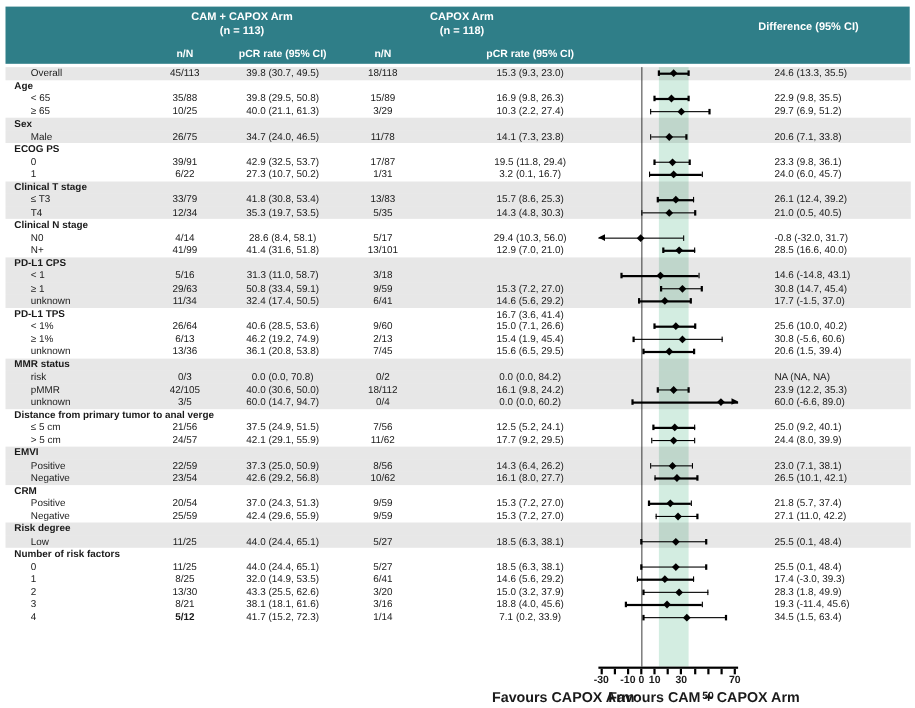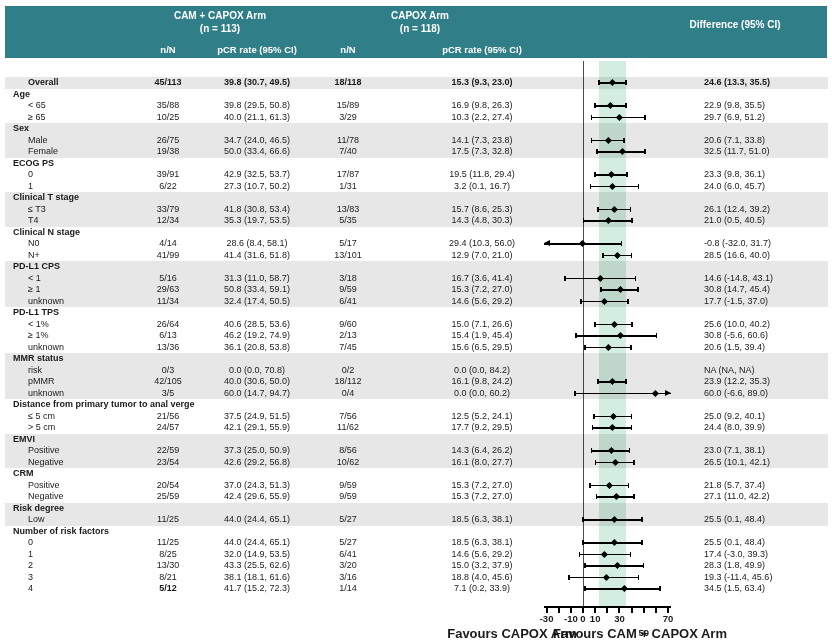--- a/index.html
+++ b/index.html
@@ -20,21 +20,21 @@
   #sub-pcr2 { left:402px; width:150px; }
 
   
   #plot-band { position:absolute; background:var(--band,rgba(150,212,183,0.42)); }
   #plot-zero-line { position:absolute; width:1px; background:#4d4d4d; }
 
   
   #rows { position:absolute; left:5px; top:61px; width:823px; }
   .row { position:relative; height:11.5px; font-size:9px; line-height:11.5px; }
   .row.shaded { background:var(--stripe,rgba(0,0,0,0.094)); }
-  .row.bold { font-weight:700;margin-top:16px; }
+  .row.bold { font-weight:400; }
   .lbl { position:absolute; white-space:nowrap; }
   .lbl.group { left:8px; font-weight:700; }
   .lbl.item { left:23px; }
   .cell { position:absolute; text-align:center; white-space:nowrap; }
   .cell.diff { text-align:left; }
 
   
   .mline, .mcap { position:absolute; background:#000; }
   .mdia { position:absolute; width:4.8px; height:4.8px; background:#000; transform:rotate(45deg); }
   .arr { position:absolute; width:0; height:0; }
@@ -117,32 +117,20 @@
         <div class="cell" style="left: 118px; width: 90px;">26/75</div>
         <div class="cell" style="left: 177px; width: 150px;">34.7 (24.0, 46.5)</div>
         <div class="cell" style="left: 298px; width: 90px;">11/78</div>
         <div class="cell" style="left: 402px; width: 150px;">14.1 (7.3, 23.8)</div>
         <div class="cell diff" style="left: 699px; width: 130px;">20.6 (7.1, 33.8)</div>
         <div class="mline" style="left: 586.622px; width: 32.4218px; top: 5px; height: 1.5px;"></div>
         <div class="mcap" style="left: 585.872px; width: 1.5px; top: 3.15px; height: 5.2px;"></div>
         <div class="mcap" style="left: 618.293px; width: 1.5px; top: 3.15px; height: 5.2px;"></div>
         <div class="mdia" style="left: 600.615px; top: 3.35px;"></div>
       </div>
-      <div class="row shaded">
-        <div class="lbl item">Female</div>
-        <div class="cell" style="left: 118px; width: 90px;">19/38</div>
-        <div class="cell" style="left: 177px; width: 150px;">50.0 (33.4, 66.6)</div>
-        <div class="cell" style="left: 298px; width: 90px;">7/40</div>
-        <div class="cell" style="left: 402px; width: 150px;">17.5 (7.3, 32.8)</div>
-        <div class="cell diff" style="left: 699px; width: 130px;">32.5 (11.7, 51.0)</div>
-        <div class="mline" style="left: 592.207px; width: 47.722px; top: 5px; height: 1.5px;"></div>
-        <div class="mcap" style="left: 591.457px; width: 1.5px; top: 3.15px; height: 5.2px;"></div>
-        <div class="mcap" style="left: 639.179px; width: 1.5px; top: 3.15px; height: 5.2px;"></div>
-        <div class="mdia" style="left: 615.065px; top: 3.35px;"></div>
-      </div>
       <div class="row">
         <div class="lbl group">ECOG PS</div>
       </div>
       <div class="row">
         <div class="lbl item">0</div>
         <div class="cell" style="left: 118px; width: 90px;">39/91</div>
         <div class="cell" style="left: 177px; width: 150px;">42.9 (32.5, 53.7)</div>
         <div class="cell" style="left: 298px; width: 90px;">17/87</div>
         <div class="cell" style="left: 402px; width: 150px;">19.5 (11.8, 29.4)</div>
         <div class="cell diff" style="left: 699px; width: 130px;">23.3 (9.8, 36.1)</div>
@@ -218,21 +206,21 @@
         <div class="mdia" style="left: 610.208px; top: 3.35px;"></div>
       </div>
       <div class="row shaded">
         <div class="lbl group">PD-L1 CPS</div>
       </div>
       <div class="row shaded">
         <div class="lbl item">&lt; 1</div>
         <div class="cell" style="left: 118px; width: 90px;">5/16</div>
         <div class="cell" style="left: 177px; width: 150px;">31.3 (11.0, 58.7)</div>
         <div class="cell" style="left: 298px; width: 90px;">3/18</div>
-        <div class="cell" style="left: 402px; width: 150px;">16.7 (3.6, 41.4)</div>
+        <div class="cell" style="left: 402px; width: 150px; margin-top: 36px;">16.7 (3.6, 41.4)</div>
         <div class="cell diff" style="left: 699px; width: 130px;">14.6 (-14.8, 43.1)</div>
         <div class="mline" style="left: 560.028px; width: 70.308px; top: 5px; height: 1.5px;"></div>
         <div class="mcap" style="left: 559.278px; width: 1.5px; top: 3.15px; height: 5.2px;"></div>
         <div class="mcap" style="left: 629.586px; width: 1.5px; top: 3.15px; height: 5.2px;"></div>
         <div class="mdia" style="left: 593.329px; top: 3.35px;"></div>
       </div>
       <div class="row shaded">
         <div class="lbl item">≥ 1</div>
         <div class="cell" style="left: 118px; width: 90px;">29/63</div>
         <div class="cell" style="left: 177px; width: 150px;">50.8 (33.4, 59.1)</div>

